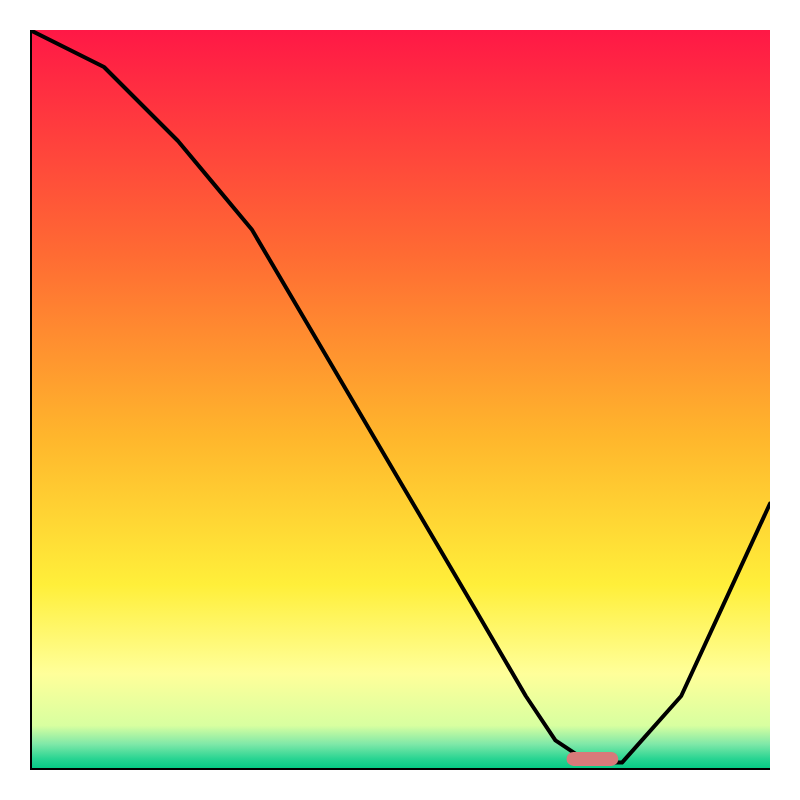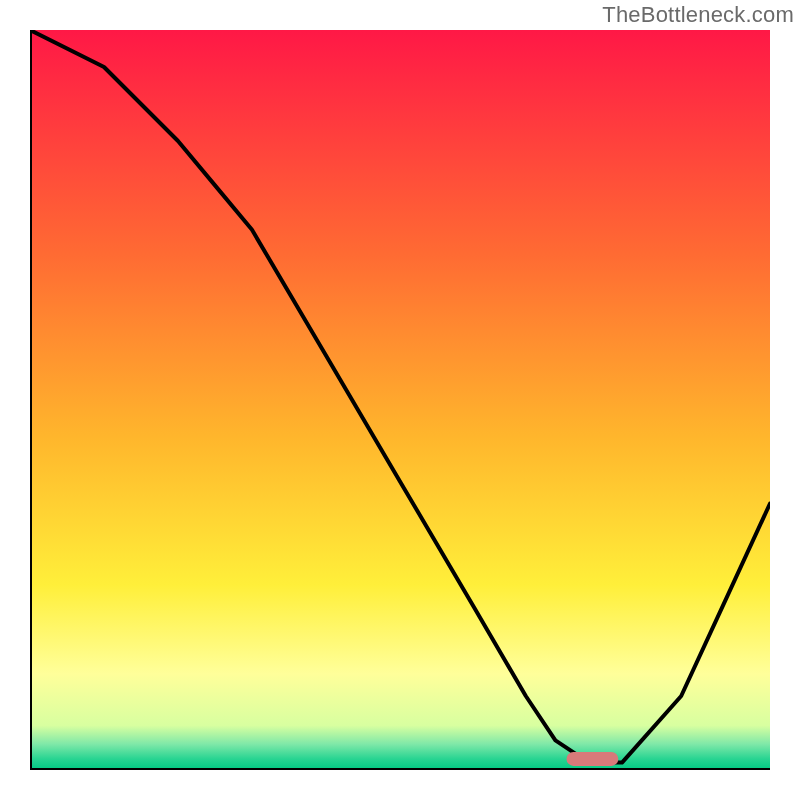--- a/index.html
+++ b/index.html
@@ -47,21 +47,20 @@
     stroke-width: 4;
     fill: none;
     stroke-linecap: round;
     stroke-linejoin: round;
   }
 </style>
 </head>
 <body>
 
 <div class="container">
-  <div class="watermark">TheBottleneck.com</div>
 
   <div class="plot">
     <svg viewBox="0 0 740 740">
       <defs>
         <linearGradient id="bg-grad" x1="0" y1="0" x2="0" y2="1">
             <stop offset="0%" stop-color="#ff1846"></stop>
             <stop offset="30%" stop-color="#ff6a33"></stop>
             <stop offset="55.00000000000001%" stop-color="#ffb62c"></stop>
             <stop offset="75%" stop-color="#ffef3a"></stop>
             <stop offset="87%" stop-color="#ffff9a"></stop>

